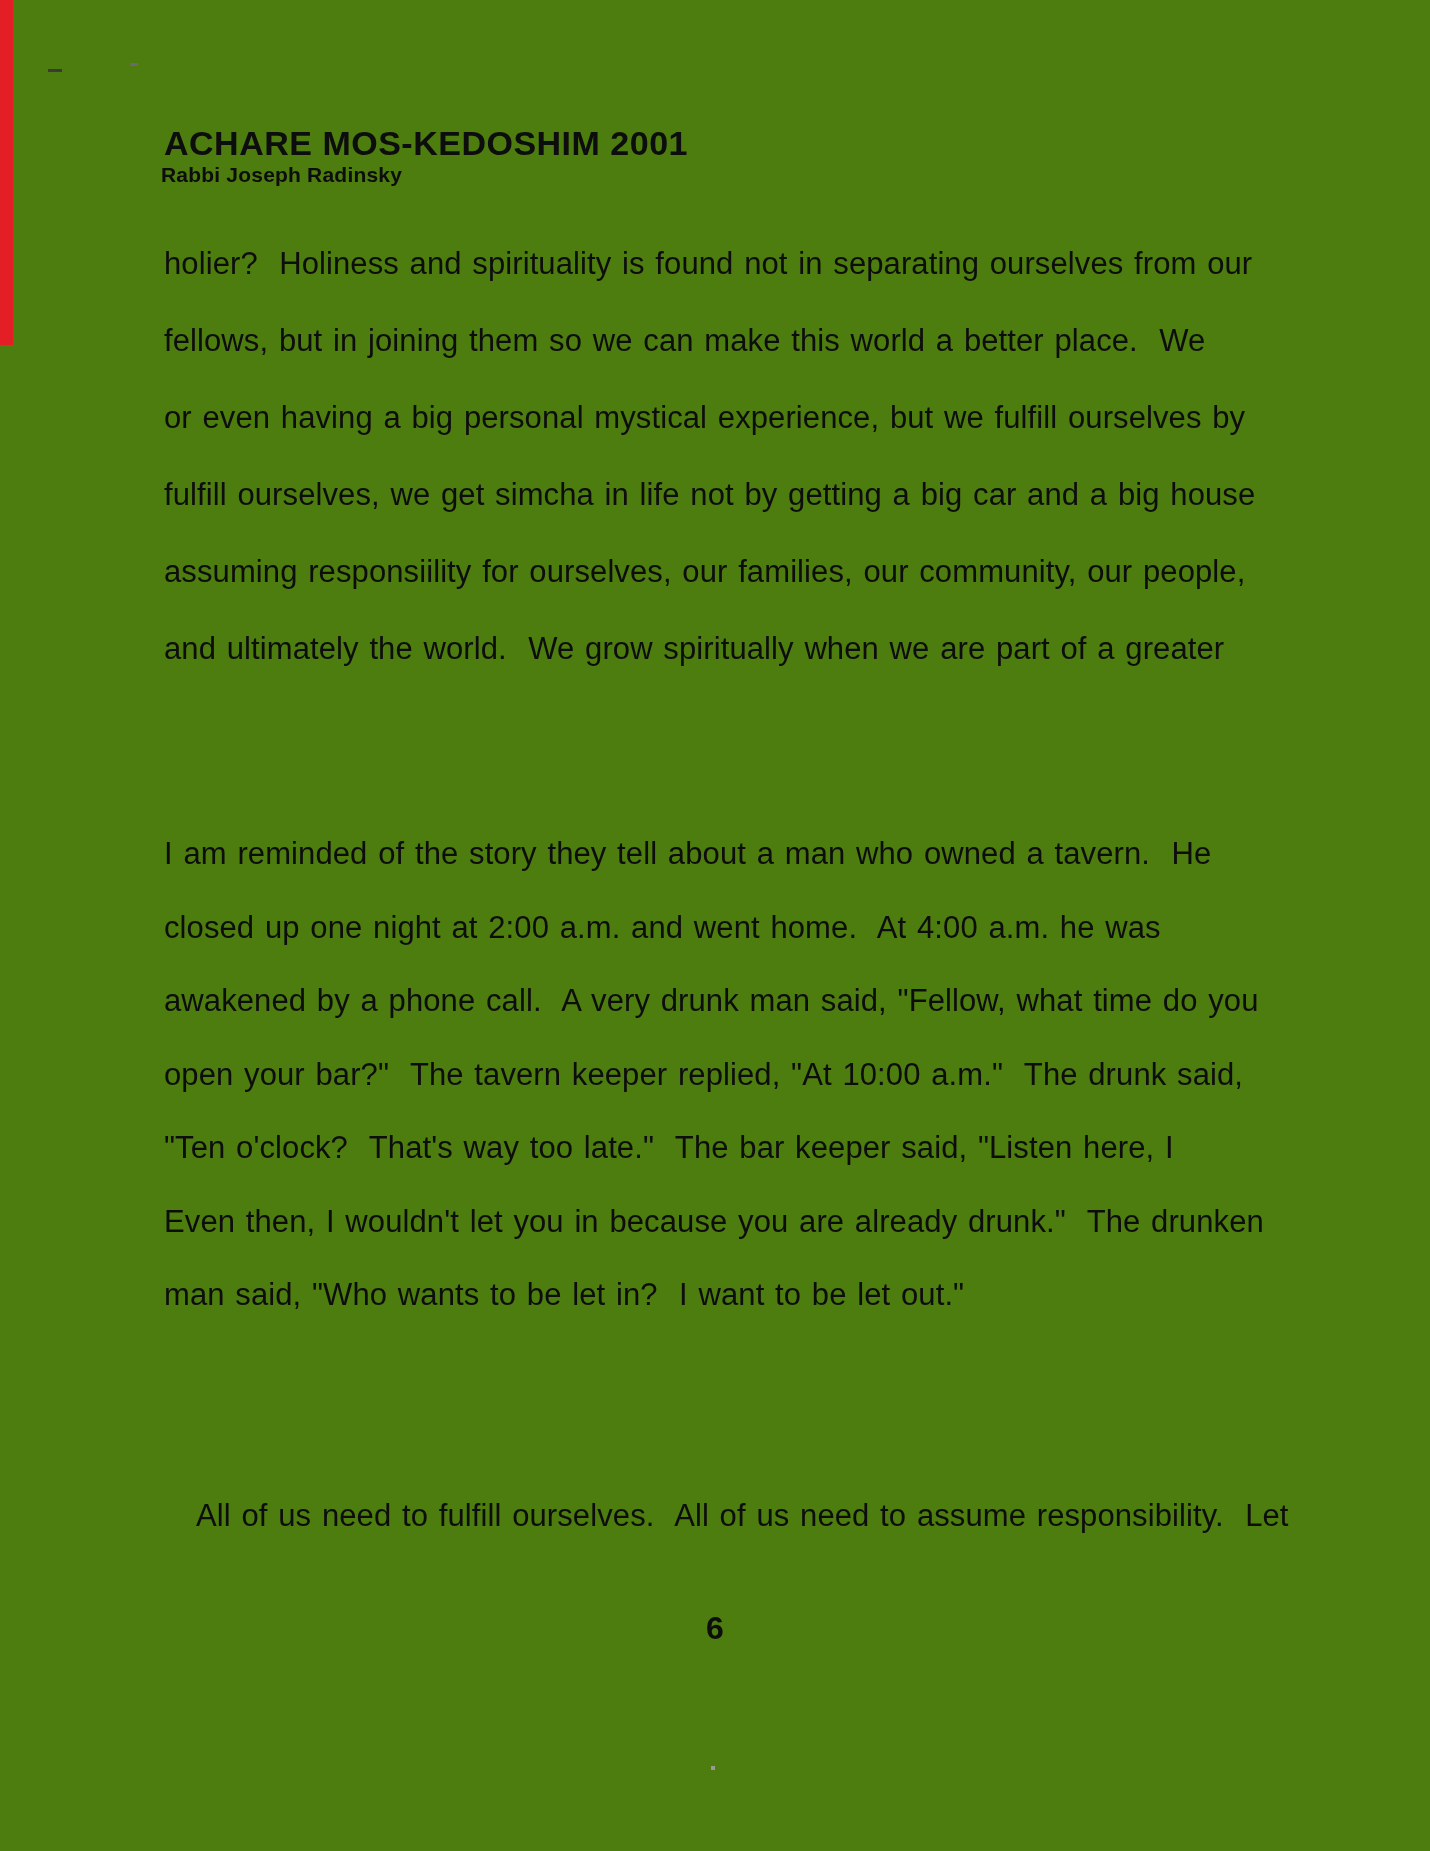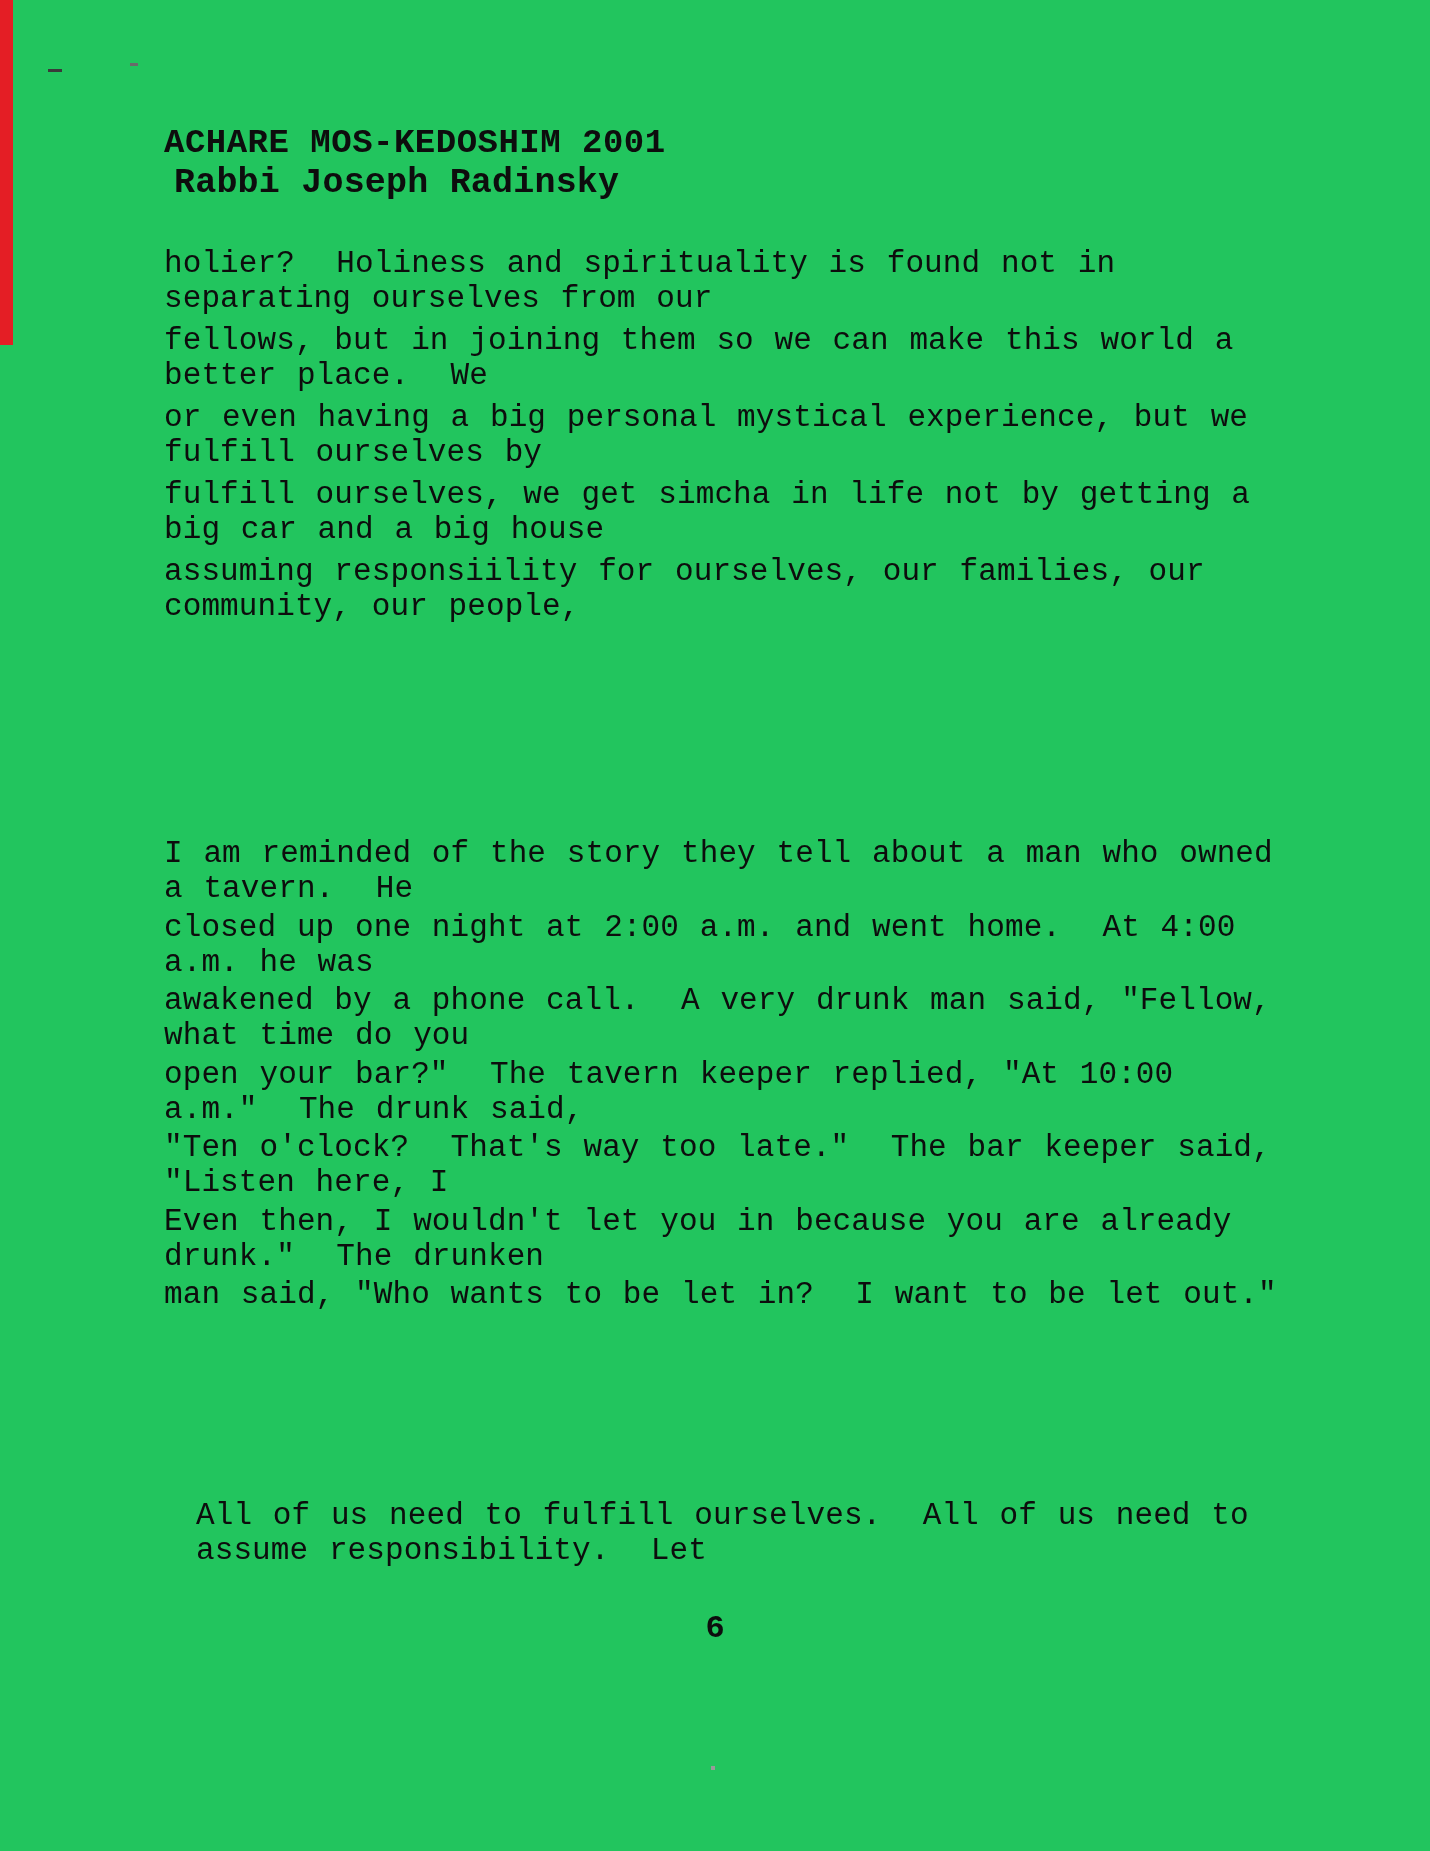--- a/index.html
+++ b/index.html
@@ -4,23 +4,23 @@
 <style>
   html, body {
     margin: 0;
     padding: 0;
     background: #ffffff;
   }
   .page {
     position: relative;
     width: 1430px;
     height: 1851px;
-    background: #22c55e;
+    background: #4d7c0f;
     overflow: hidden;
-    font-family: Liberation Mono, monospace;
+    font-family: Liberation Sans, sans-serif;
     color: #0d0d0d;
   }
   .red-bar {
     position: absolute;
     left: 0;
     top: 0;
     width: 13px;
     height: 345px;
   }
   .mark {
@@ -31,23 +31,23 @@
     position: absolute;
     left: 164px;
     top: 124px;
     font-size: 34px;
     font-weight: bold;
     letter-spacing: 0.5px;
     white-space: pre-wrap;
   }
   .doc-author {
     position: absolute;
-    left: 174px;
+    left: 161px;
     top: 163px;
-    font-size: 35px;
+    font-size: 21px;
     font-weight: bold;
     letter-spacing: 0.2px;
     white-space: pre-wrap;
   }
   .para {
     position: absolute;
     left: 164px;
     width: 1120px;
   }
   .line {
@@ -90,20 +90,21 @@
   <div class="doc-title">ACHARE MOS-KEDOSHIM 2001</div>
 
   <div class="doc-author">Rabbi Joseph Radinsky</div>
 
   <div class="para p1" style="top:246px;">
     <div class="line">holier?  Holiness and spirituality is found not in separating ourselves from our</div>
     <div class="line">fellows, but in joining them so we can make this world a better place.  We</div>
     <div class="line">or even having a big personal mystical experience, but we fulfill ourselves by</div>
     <div class="line">fulfill ourselves, we get simcha in life not by getting a big car and a big house</div>
     <div class="line">assuming responsiility for ourselves, our families, our community, our people,</div>
+    <div class="line">and ultimately the world.  We grow spiritually when we are part of a greater</div>
   </div>
 
   <div class="para p2" style="top:836px;">
     <div class="line">I am reminded of the story they tell about a man who owned a tavern.  He</div>
     <div class="line">closed up one night at 2:00 a.m. and went home.  At 4:00 a.m. he was</div>
     <div class="line">awakened by a phone call.  A very drunk man said, "Fellow, what time do you</div>
     <div class="line">open your bar?"  The tavern keeper replied, "At 10:00 a.m."  The drunk said,</div>
     <div class="line">"Ten o'clock?  That's way too late."  The bar keeper said, "Listen here, I</div>
     <div class="line">Even then, I wouldn't let you in because you are already drunk."  The drunken</div>
     <div class="line">man said, "Who wants to be let in?  I want to be let out."</div>

